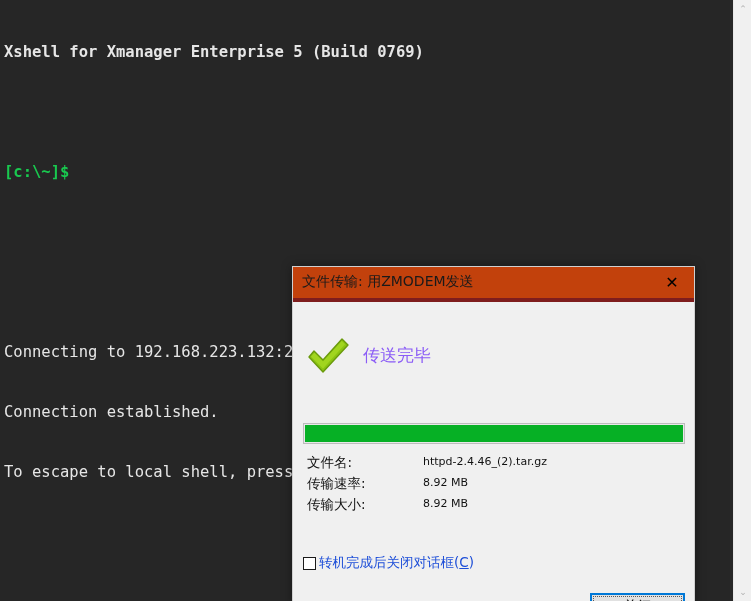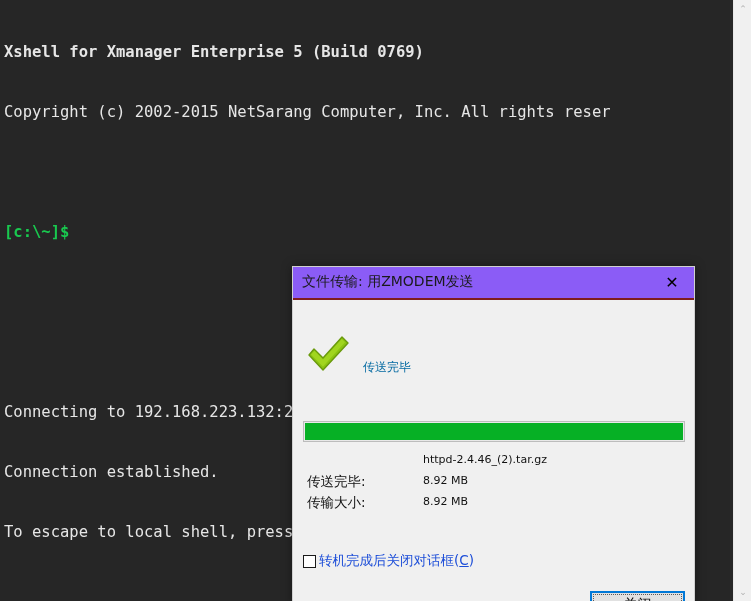--- a/index.html
+++ b/index.html
@@ -73,22 +73,22 @@
     height: 340px;
     background: #f0f0f0;
     border: 1px solid #d0d0d0;
     box-sizing: border-box;
     box-shadow: 0 0 10px rgba(0,0,0,0.35);
     font-family: "DejaVu Sans", "Liberation Sans", sans-serif;
   }
   #dlg-titlebar {
     position: relative;
     height: 31px;
-    background: #8b5cf6;
-    border-bottom: 2px solid #7f1d1d;
+    background: #c2410c;
+    border-bottom: 4px solid #7f1d1d;
   }
   #dlg-title {
     position: absolute;
     left: 9px;
     top: 6px;
     font-size: 14px;
     color: #1a1a1a;
     white-space: nowrap;
   }
   #dlg-close-x {
@@ -119,23 +119,23 @@
   #check-icon {
     position: absolute;
     left: 11px;
     top: 0px;
     width: 48px;
     height: 44px;
   }
   #status-text {
     position: absolute;
     left: 70px;
-    top: 27px;
-    font-size: 12px;
-    color: #0369a1;
+    top: 10px;
+    font-size: 17px;
+    color: #8b5cf6;
   }
 
   #progress-outer {
     position: absolute;
     left: 10px;
     top: 121px;
     width: 382px;
     height: 21px;
     background: #e8e8e8;
     border: 1px solid #bcbcbc;
@@ -217,21 +217,20 @@
     font-size: 14px;
     color: #111;
   }
 </style>
 </head>
 <body>
 
 <div id="terminal">
   <div id="term-text">
     <div class="tline bold">Xshell for Xmanager Enterprise 5 (Build 0769)</div>
-    <div class="tline">Copyright (c) 2002-2015 NetSarang Computer, Inc. All rights reser</div>
     <div class="tline"></div>
     <div class="tline bold green">[c:\~]$</div>
     <div class="tline"></div>
     <div class="tline"></div>
     <div class="tline">Connecting to 192.168.223.132:22...</div>
     <div class="tline">Connection established.</div>
     <div class="tline">To escape to local shell, press 'Ctrl+Alt+]'.</div>
     
     
     
@@ -264,24 +263,25 @@
       </div>
       <div id="status-text">传送完毕</div>
     </div>
 
     <div id="progress-outer">
       <div id="progress-fill" style="width: 100%; background: rgb(6, 176, 37);"></div>
     </div>
 
     <div id="details">
       <div class="detail-row">
+        <span class="detail-label">文件名:</span>
         <span class="detail-value">httpd-2.4.46_(2).tar.gz</span>
       </div>
       <div class="detail-row">
-        <span class="detail-label">传送完毕:</span>
+        <span class="detail-label">传输速率:</span>
         <span class="detail-value">8.92 MB</span>
       </div>
       <div class="detail-row">
         <span class="detail-label">传输大小:</span>
         <span class="detail-value">8.92 MB</span>
       </div>
     </div>
 
     <div id="checkbox-row">
       <span id="cb-box"></span>

